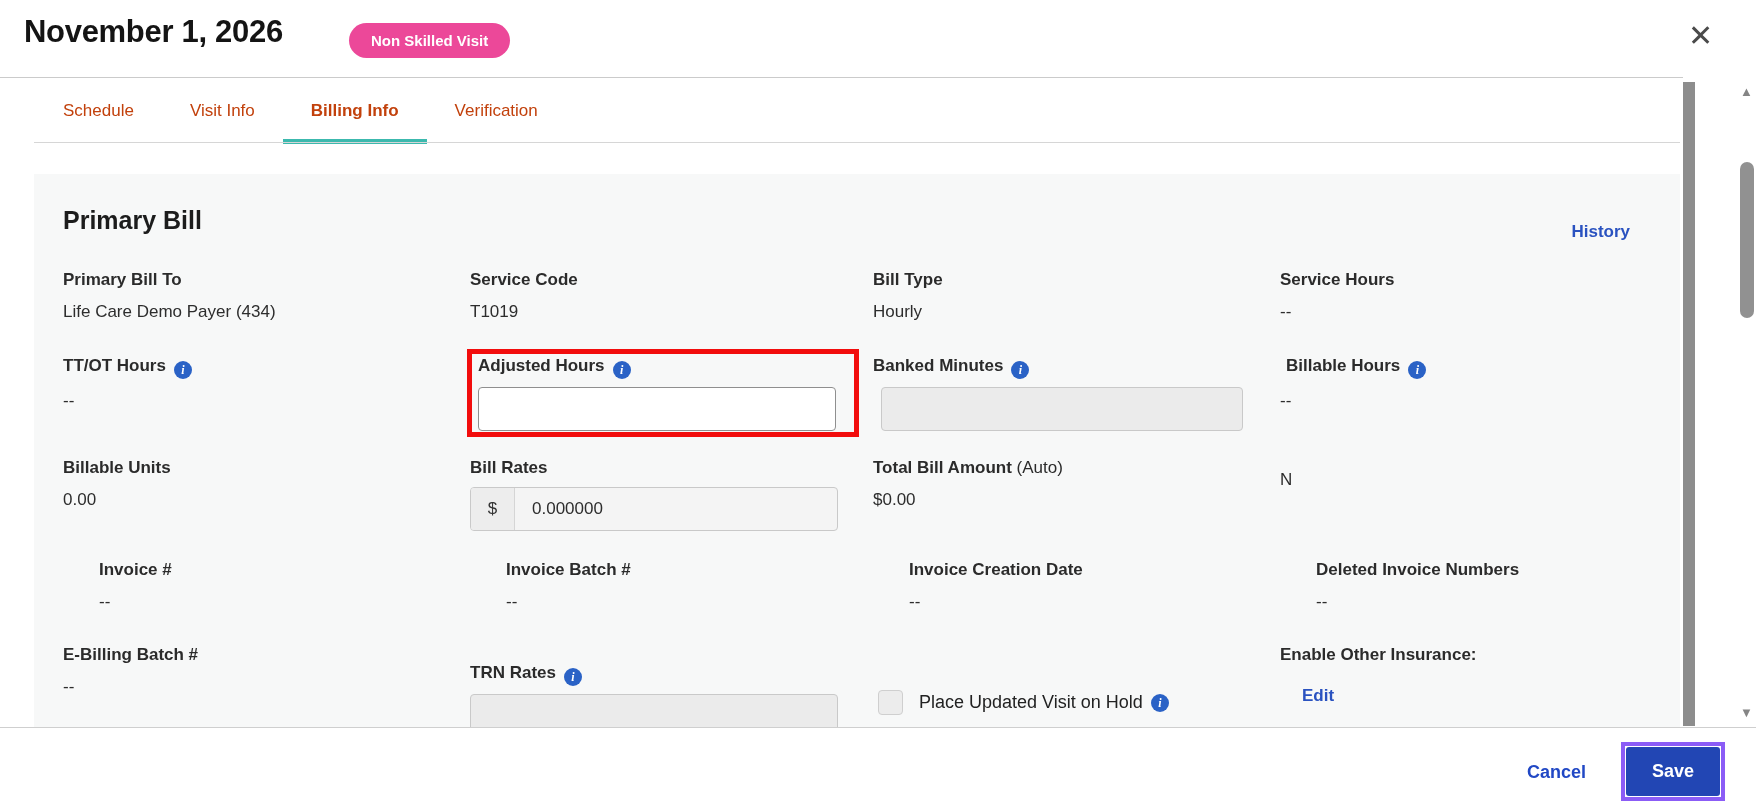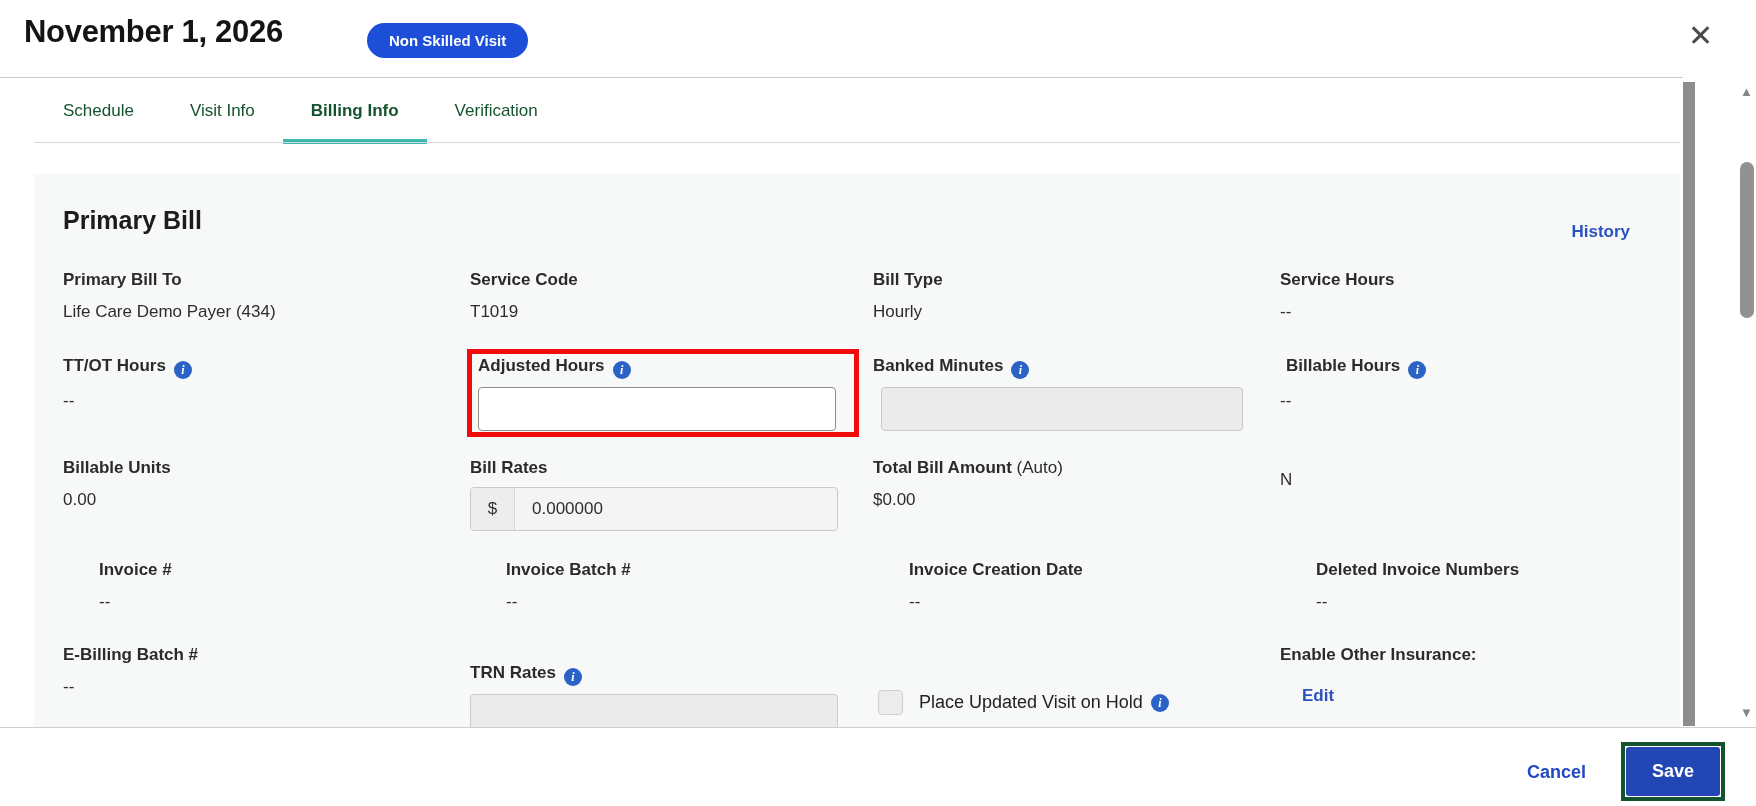--- a/index.html
+++ b/index.html
@@ -4,29 +4,29 @@
 <style>
   * { margin:0; padding:0; box-sizing:border-box; }
   html,body { width:1756px; height:806px; overflow:hidden; }
   body {
     font-family:"Liberation Sans", sans-serif;
     background:#ffffff; color:#2d2d2d; position:relative; font-size:17px;
   }
 
   
   .modal-title { position:absolute; left:24px; top:14px; font-size:31px; font-weight:800; color:#141414; letter-spacing:-0.3px; }
-  .badge { position:absolute; left:367px; top:23px; height:35px; line-height:35px; padding:0 22px; border-radius:18px; background:#1d4ed8; color:#fff; font-size:15px; font-weight:600; }
+  .badge { position:absolute; left:349px; top:23px; height:35px; line-height:35px; padding:0 22px; border-radius:18px; background:#ec4899; color:#fff; font-size:15px; font-weight:600; }
   .close-btn { position:absolute; left:1688px; top:18px; font-size:30px; font-weight:400; color:#4a4a4a; cursor:pointer; line-height:36px; }
 
   .divider-top { position:absolute; left:0; top:77px; width:1683px; height:1px; background:#cbcbcb; }
   .divider-tabs { position:absolute; left:34px; top:142px; width:1646px; height:1px; background:#d6d6d6; }
 
   
   .tabs { position:absolute; left:35px; top:79px; height:63px; display:flex; }
-  .tab { padding:0 28px; height:63px; display:flex; align-items:center; font-size:17px; color:#14532d; cursor:pointer; position:relative;text-align:center; }
+  .tab { padding:0 28px; height:63px; display:flex; align-items:center; font-size:17px; color:#c2410c; cursor:pointer; position:relative;text-align:center; }
   .tab.active { font-weight:700; }
   .tab.active::after { content:""; position:absolute; left:0; right:0; bottom:-2px; height:5px; background:#3cb9ae; }
 
   
   .panel { position:absolute; left:34px; top:174px; width:1646px; height:553px; background:#f7f8f8; overflow:hidden; }
   .panel-title { position:absolute; left:29px; top:32px; font-size:25px; font-weight:800; color:#1c1c1c; }
   .history-link { position:absolute; right:50px; top:48px; font-size:17px; font-weight:700; color:#2a52c0; cursor:pointer; }
 
   .cell { position:absolute; width:390px; }
   .c1 { left:29px; } .c2 { left:436px; } .c3 { left:839px; } .c4 { left:1246px; }
@@ -56,21 +56,21 @@
 
   
   .inner-scrollbar { position:absolute; left:1683px; top:82px; width:12px; height:644px; background:#8d8d8d; }
   .sb-arrow { position:absolute; left:1737px; width:19px; text-align:center; color:#858585; font-size:13px; cursor:pointer; }
   .sb-up { top:84px; } .sb-down { top:705px; }
   .outer-thumb { position:absolute; left:1740px; top:162px; width:14px; height:156px; background:#919191; border-radius:7px; }
 
   
   .footer-divider { position:absolute; left:0; top:727px; width:1756px; height:1px; background:#cfcfcf; }
   .cancel-link { position:absolute; left:1527px; top:762px; font-size:18px; font-weight:700; color:#2148c5; cursor:pointer; }
-  .save-wrap { position:absolute; left:1621px; top:742px; border:4px solid #14532d; padding:1px; }
+  .save-wrap { position:absolute; left:1621px; top:742px; border:4px solid #8b5cf6; padding:1px; }
   .save-btn { width:94px; height:49px; background:#2246b4; color:#fff; font-size:18px; font-weight:700; border:none; border-radius:3px; cursor:pointer; font-family:"Liberation Sans",sans-serif; }
 </style>
 </head>
 <body>
 
 <div class="modal-title">November 1, 2026</div>
 <div class="badge">Non Skilled Visit</div>
 <div class="close-btn">✕</div>
 
 <div class="divider-top"></div>

